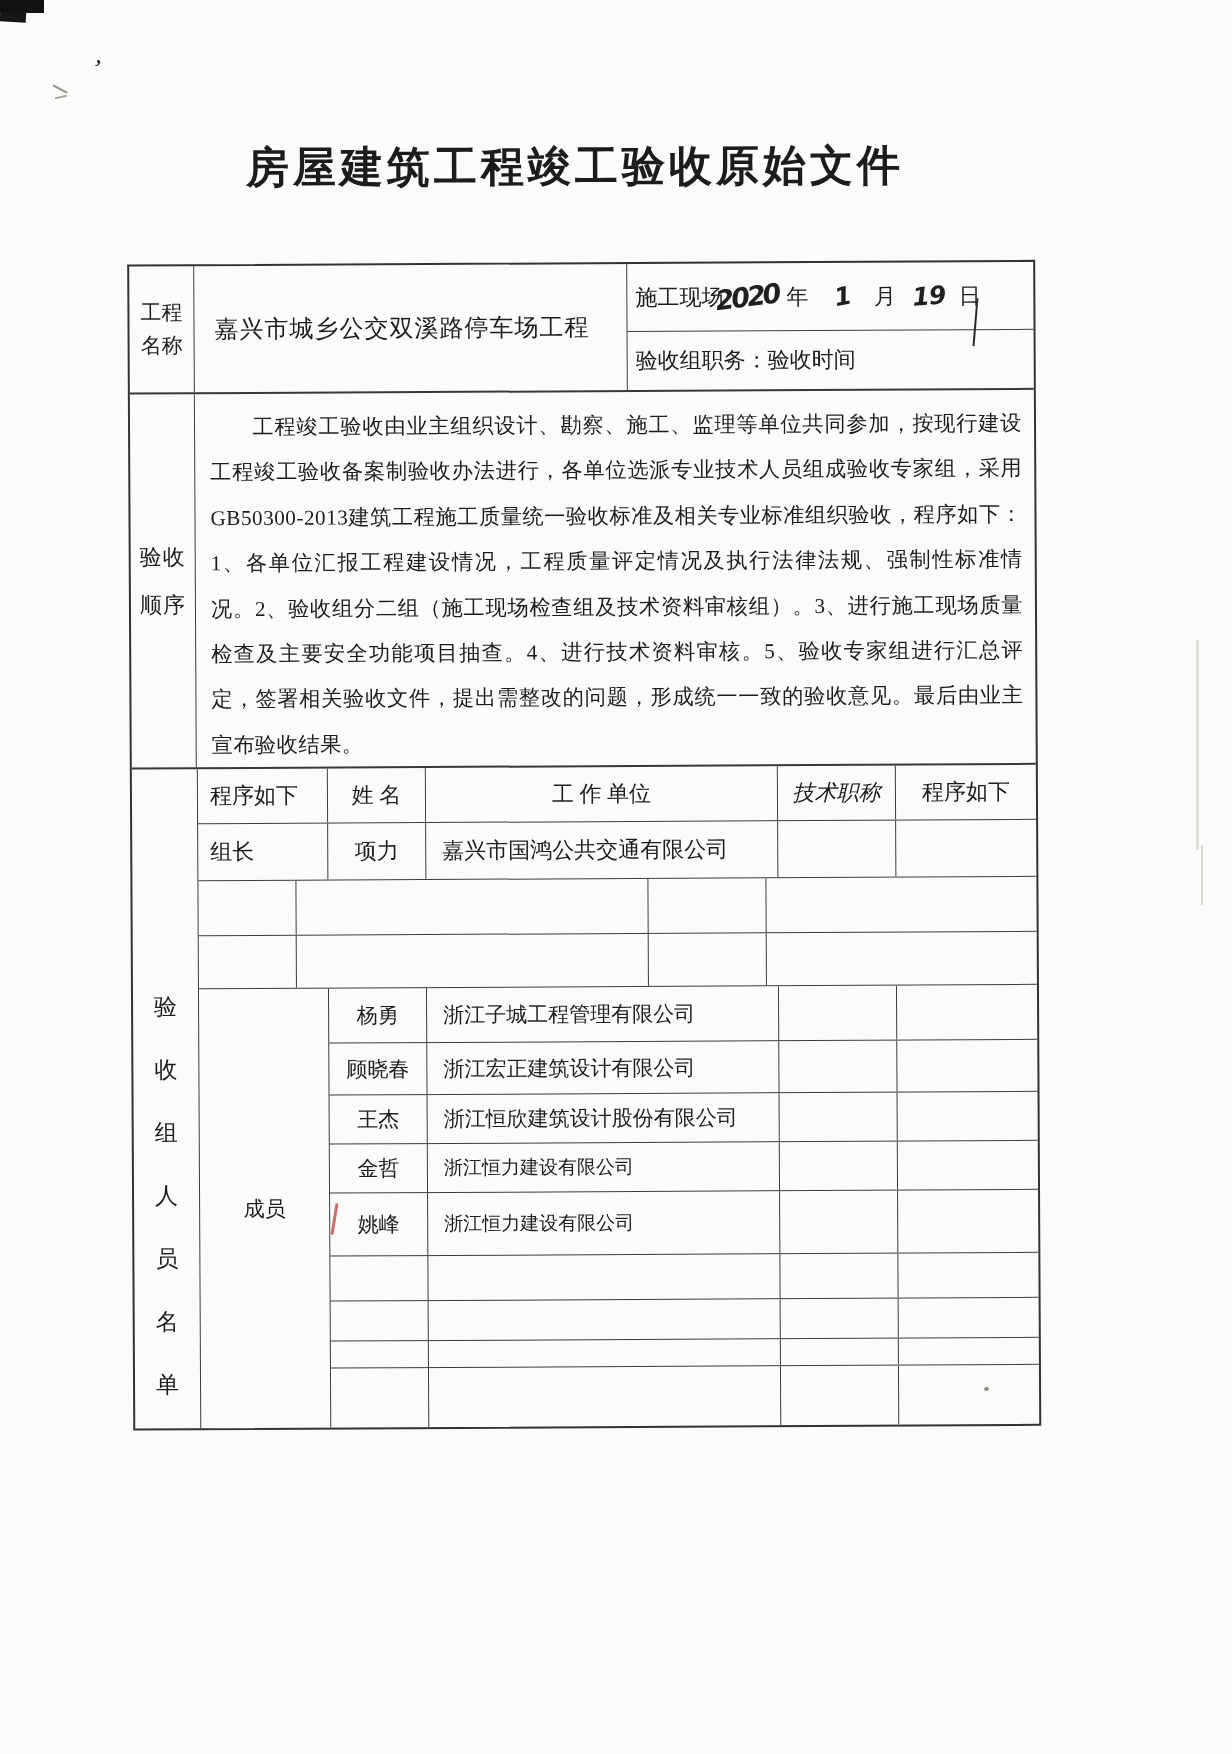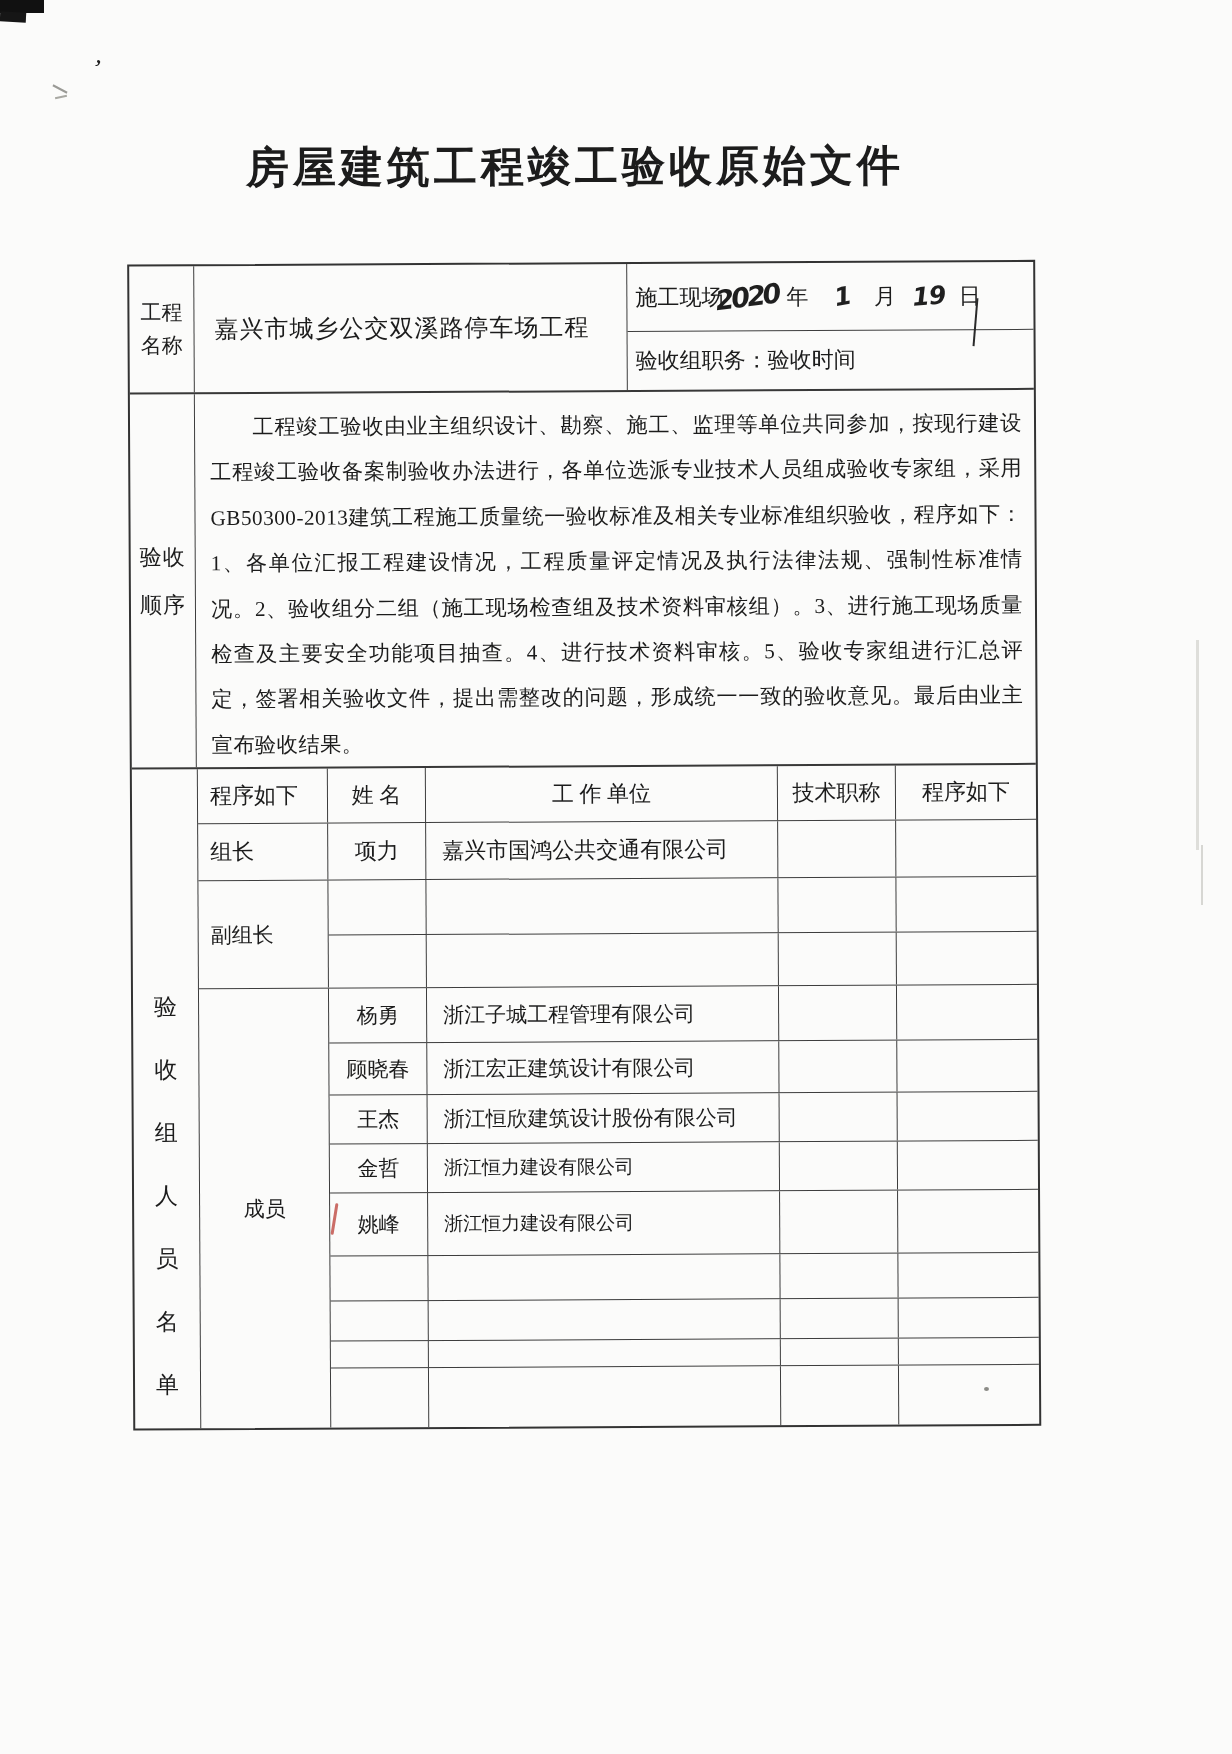--- a/index.html
+++ b/index.html
@@ -62,21 +62,21 @@
   }
   
   .row3{flex:1;}
   .side-label{justify-content:flex-end;padding-bottom:28px;font-size:23px;}
   .side-label span{display:block;margin-top:32px;}
   .roster{flex:1;display:flex;flex-direction:column;border-left:1px solid #3d3d3d;}
   .c-role{flex:0 0 130px;display:flex;align-items:center;padding-left:12px;}
   .c-role.centered{justify-content:center;padding-left:0;}
   .c-name{flex:0 0 98px;display:flex;align-items:center;justify-content:center;}
   .c-unit{flex:0 0 352px;display:flex;align-items:center;padding-left:16px;}
-  .c-title{flex:0 0 118px;}
+  .c-title{flex:0 0 118px;font-style:italic;}
   .c-duty{flex:1;}
   .r-head{height:55px;flex:0 0 55px;border-bottom:1px solid #3d3d3d;font-size:22px;}
   .r-head .c-role{justify-content:flex-start;}
   .r-head .c-name,.r-head .c-unit{justify-content:center;padding-left:0;}
   .r-head .c-title,.r-head .c-duty{display:flex;align-items:center;justify-content:center;}
   .r-leader{height:57px;flex:0 0 57px;border-bottom:1px solid #3d3d3d;font-size:22px;}
   .dep-block{height:108px;flex:0 0 108px;border-bottom:1px solid #3d3d3d;display:flex;}
   .dep-rows{flex:1;display:flex;flex-direction:column;}
   .dep-sub1{flex:0 0 55px;border-bottom:1px solid #3d3d3d;display:flex;}
   .dep-sub2{flex:1;display:flex;}
@@ -165,21 +165,20 @@
 
         <div class="row r-leader">
           <div class="c-role bdr">组长</div>
           <div class="c-name bdr">项力</div>
           <div class="c-unit bdr">嘉兴市国鸿公共交通有限公司</div>
           <div class="c-title bdr"></div>
           <div class="c-duty"></div>
         </div>
 
         <div class="dep-block">
-          <div class="c-role bdr">副组长</div>
           <div class="dep-rows">
             <div class="dep-sub1">
               <div class="c-name bdr"></div>
               <div class="c-unit bdr"></div>
               <div class="c-title bdr"></div>
               <div class="c-duty"></div>
             </div>
             <div class="dep-sub2">
               <div class="c-name bdr"></div>
               <div class="c-unit bdr"></div>

